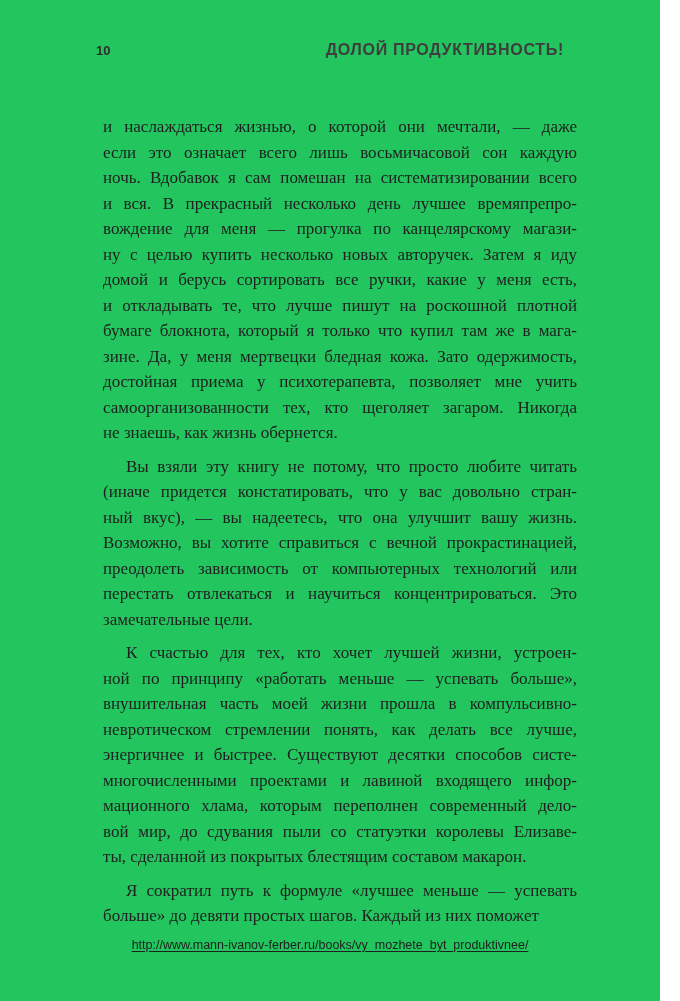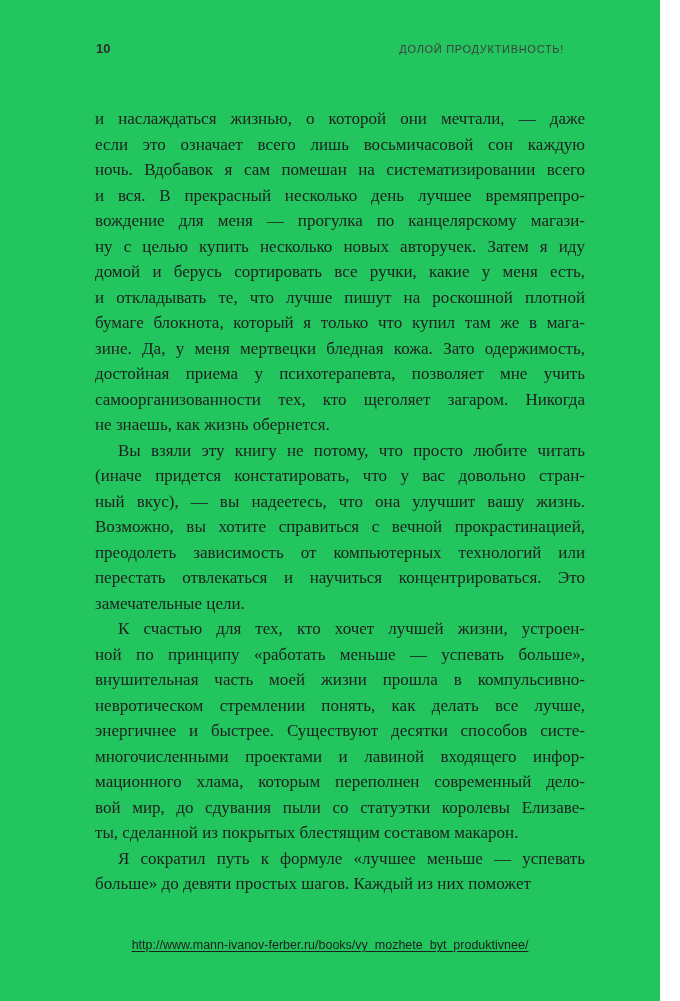--- a/index.html
+++ b/index.html
@@ -24,37 +24,37 @@
     align-items: baseline;
     font-family: "Liberation Sans", sans-serif;
     color: #3a3a3a;
   }
   .page-number {
     font-size: 13px;
     font-weight: 700;
     color: #2e2e2e;
   }
   .running-title {
-    font-size: 11px;
-    font-weight: 400;
+    font-size: 16px;
+    font-weight: 700;
     letter-spacing: 0.7px;
     color: #3e3e3e;
   }
   .text-block {
     position: absolute;
     top: 106px;
     left: 95px;
     width: 490px;
     font-family: "Liberation Serif", serif;
     font-size: 17px;
     line-height: 25.5px;
     color: #1f1f1f;
   }
   .paragraph {
-    margin: 0;
+    margin: 8px;
   }
   .line {
     text-align: justify;
     text-align-last: justify;
     white-space: normal;
   }
   .line.last {
     text-align-last: left;
   }
   .paragraph.indent .line:first-child {

